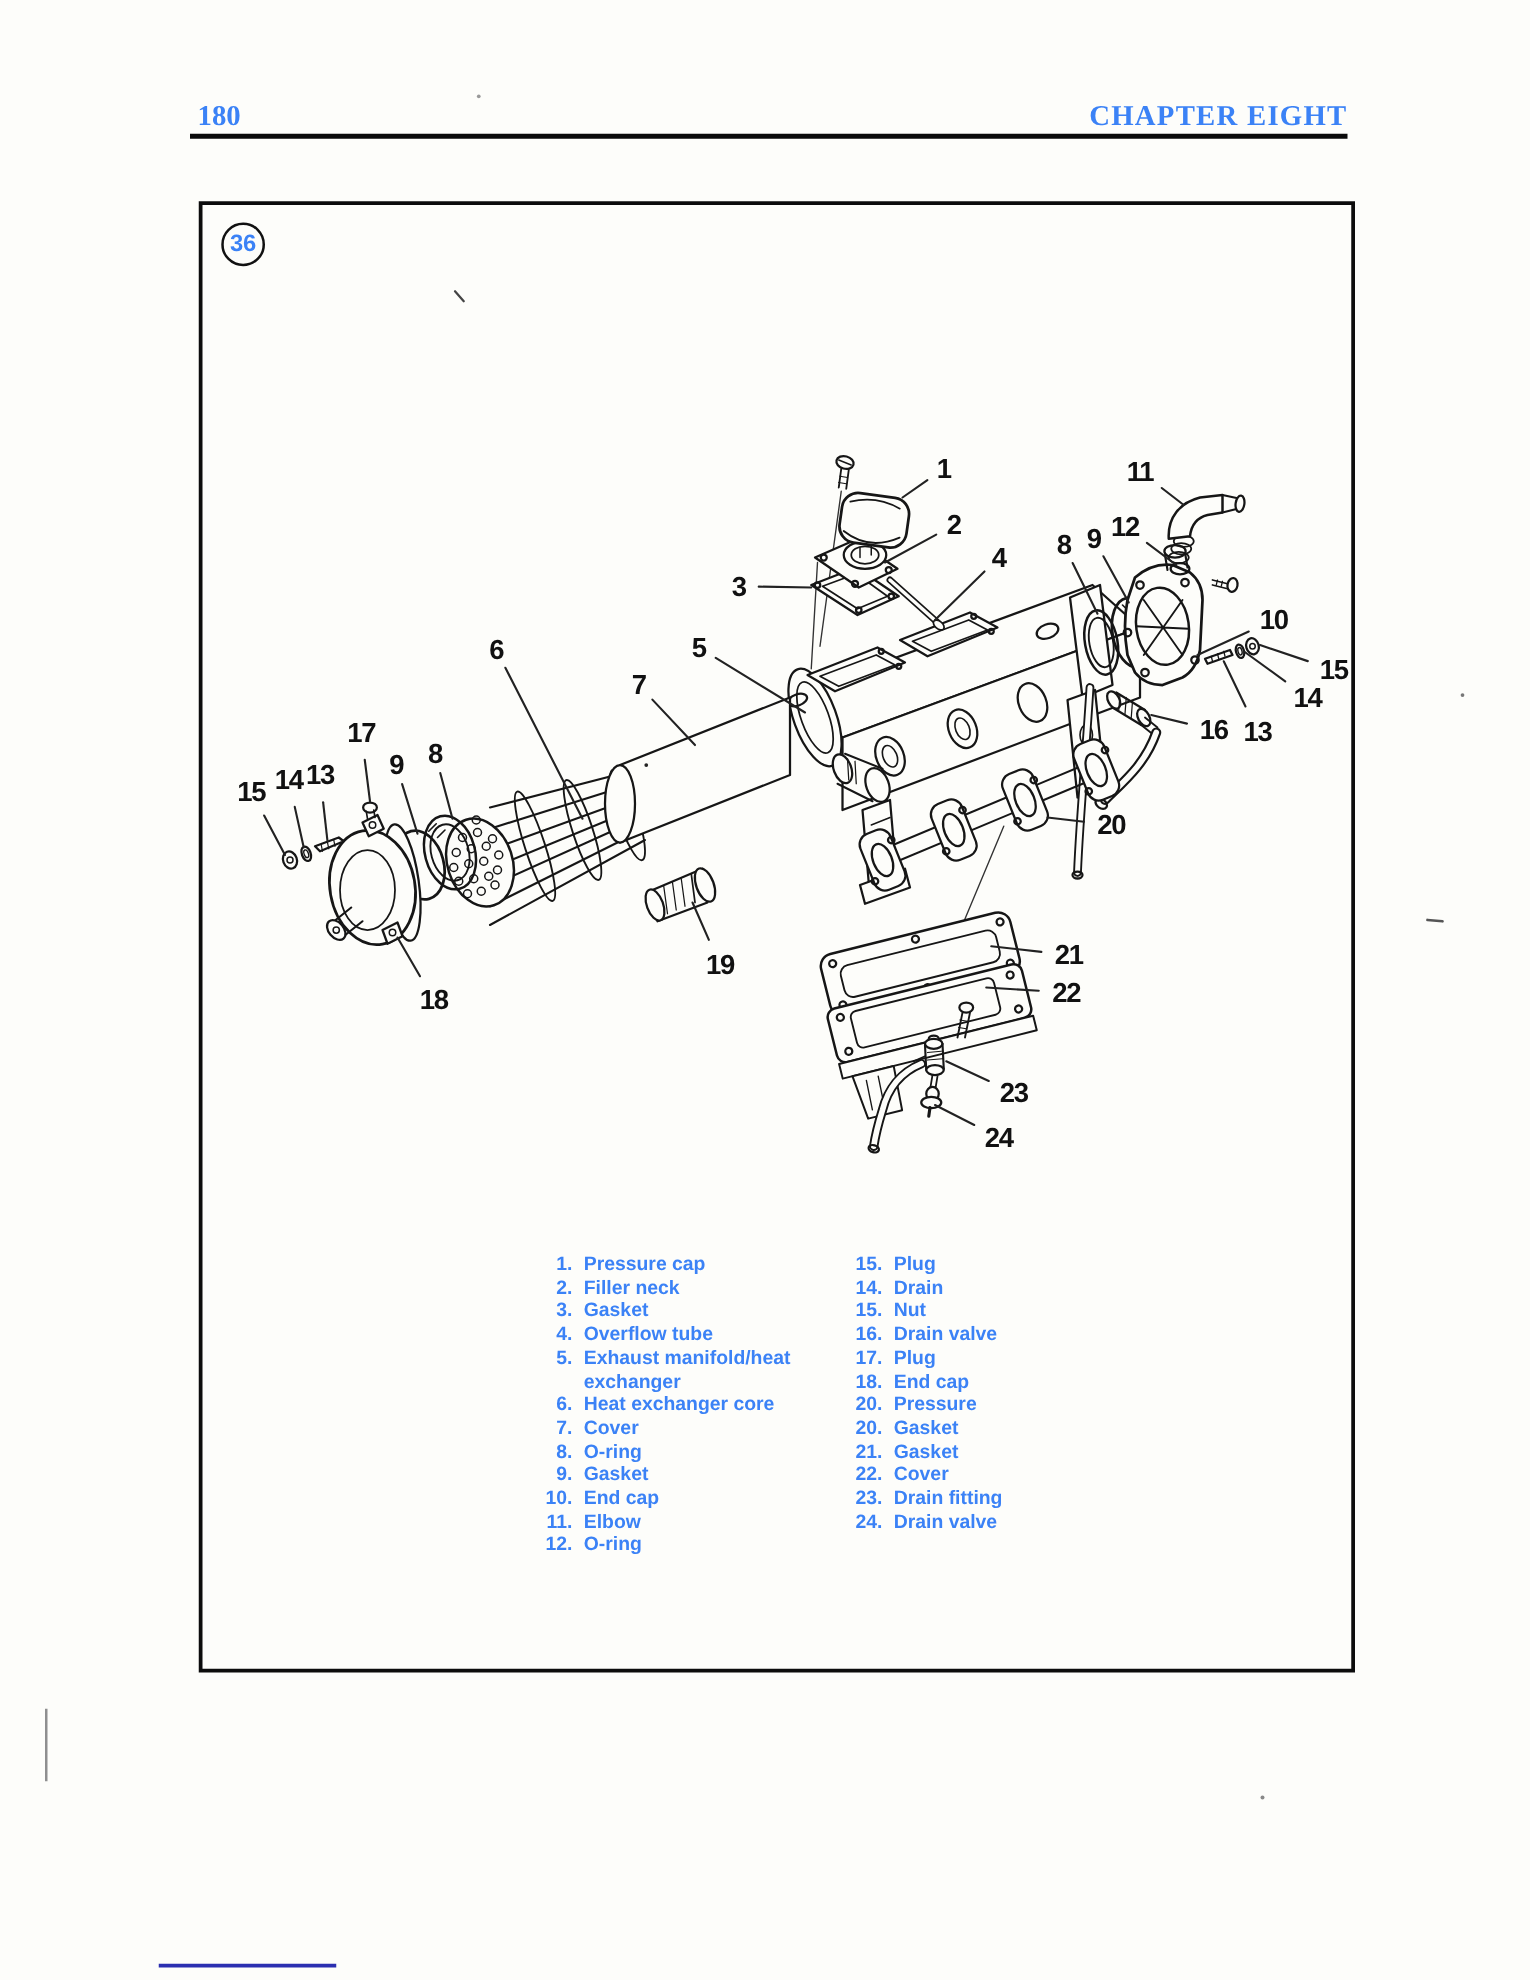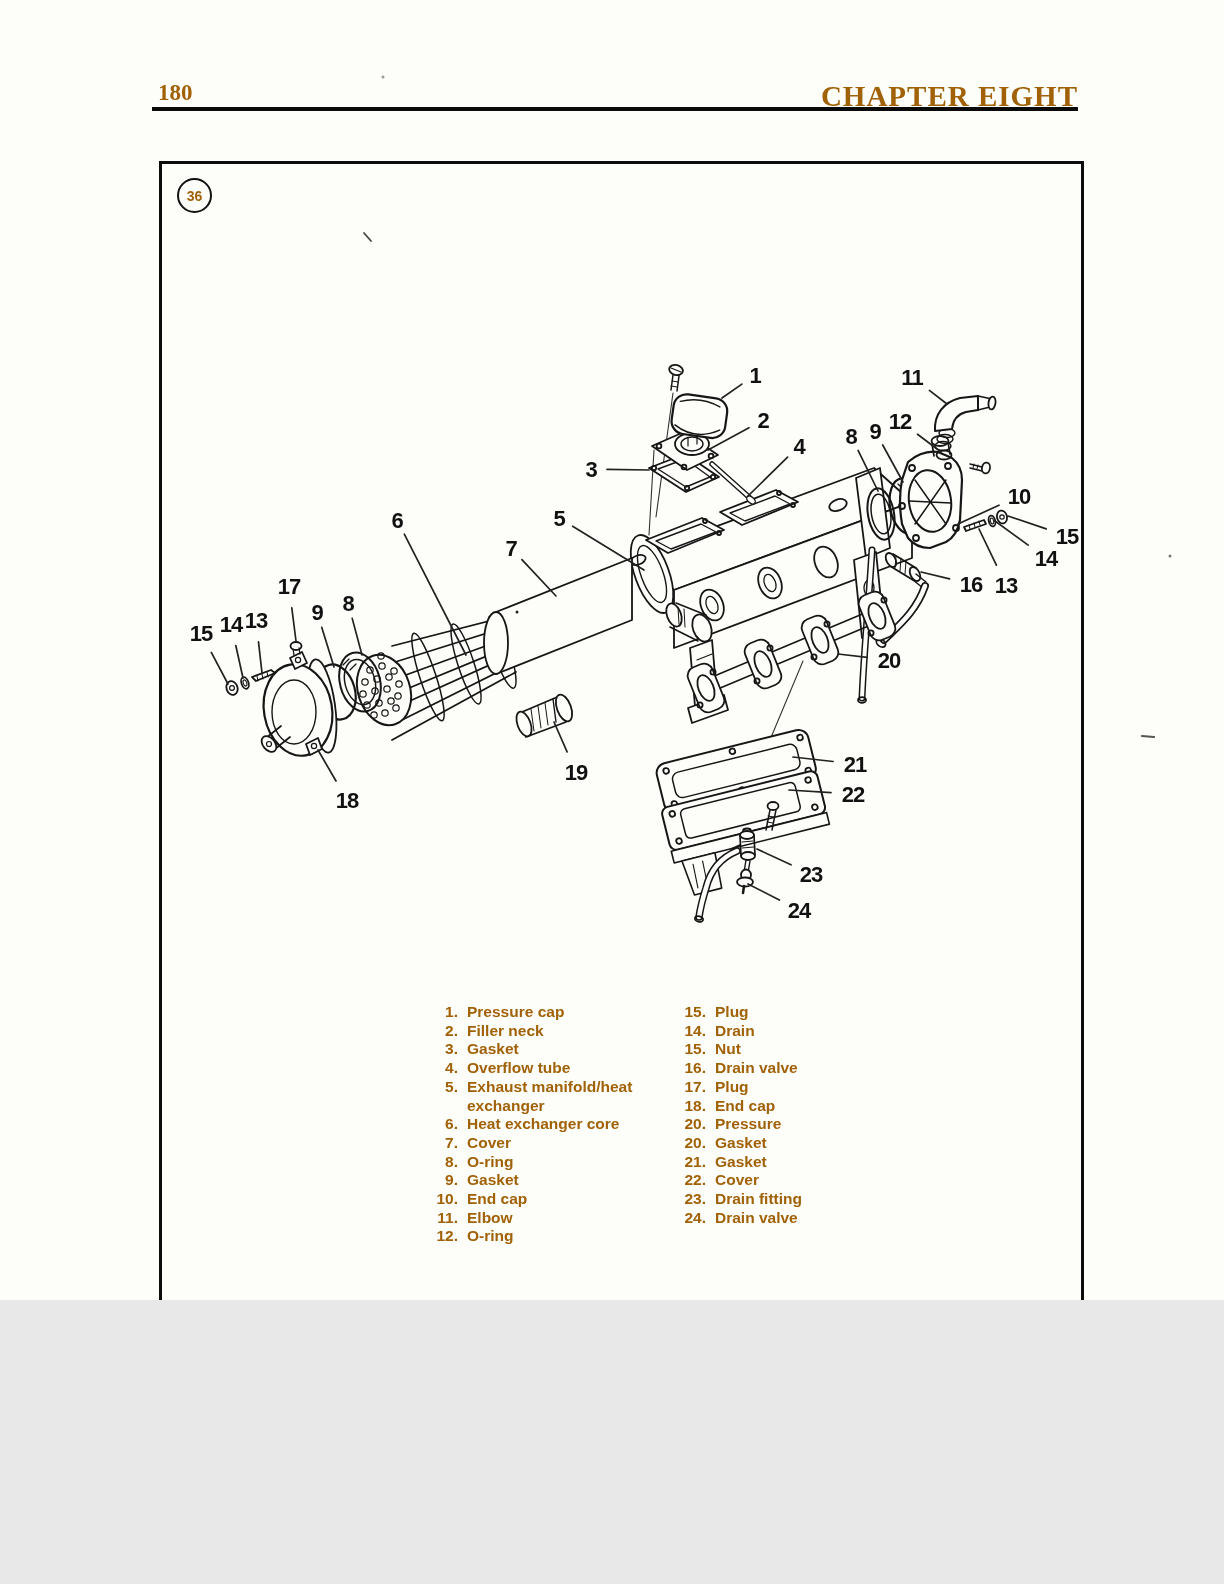--- a/index.html
+++ b/index.html
@@ -1,27 +1,27 @@
 <!DOCTYPE html>
 <html><head>
 <meta charset="utf-8">
 <style>
   html,body{margin:0;padding:0;background:#e8e8e8;}
-  .page{position:relative;width:1224px;height:1300px;background:#fdfdfa;
-        font-family:"Liberation Sans",sans-serif;color:#a16207;overflow:hidden;margin:0 auto;}
+  .page{position:relative;width:1224px;height:1584px;background:#fdfdfa;
+        font-family:"Liberation Sans",sans-serif;color:#3b82f6;overflow:hidden;margin:0 auto;}
   .page-num{position:absolute;left:158px;top:80px;font-family:"Liberation Serif",serif;
             font-weight:bold;font-size:23px;}
   .chapter{position:absolute;right:146px;top:80px;font-family:"Liberation Serif",serif;
-           font-weight:bold;font-size:29px;letter-spacing:1px;}
+           font-weight:bold;font-size:23px;letter-spacing:1px;}
   .header-rule{position:absolute;left:152px;top:107px;width:926px;height:4px;background:#0a0a0a;}
   .figure-box{position:absolute;left:159px;top:161px;width:919px;height:1171px;
               border:3px solid #0c0c0c;background:transparent;}
   .fig-num{position:absolute;left:15px;top:14px;width:31px;height:31px;border:2.4px solid #111;
            border-radius:50%;display:flex;align-items:center;justify-content:center;
-           font-weight:bold;font-size:14px;}
+           font-weight:bold;font-size:19px;}
   .fig-title{position:absolute;left:0;right:0;top:44px;text-align:center;font-weight:bold;
              font-size:21px;letter-spacing:1.6px;}
   .diagram-svg{position:absolute;left:0;top:0;width:1224px;height:1584px;}
   .plist{position:absolute;font-size:15.5px;font-weight:bold;line-height:18.7px;}
   .plist-left{left:261px;top:839px;}
   .plist-right{left:509px;top:839px;}
   .pl-row{display:flex;}
   .pl-num{width:35px;text-align:right;margin-right:9px;flex:none;}
   .plist-left .pl-label{width:186px;}
   .plist-right .pl-label{width:210px;}

